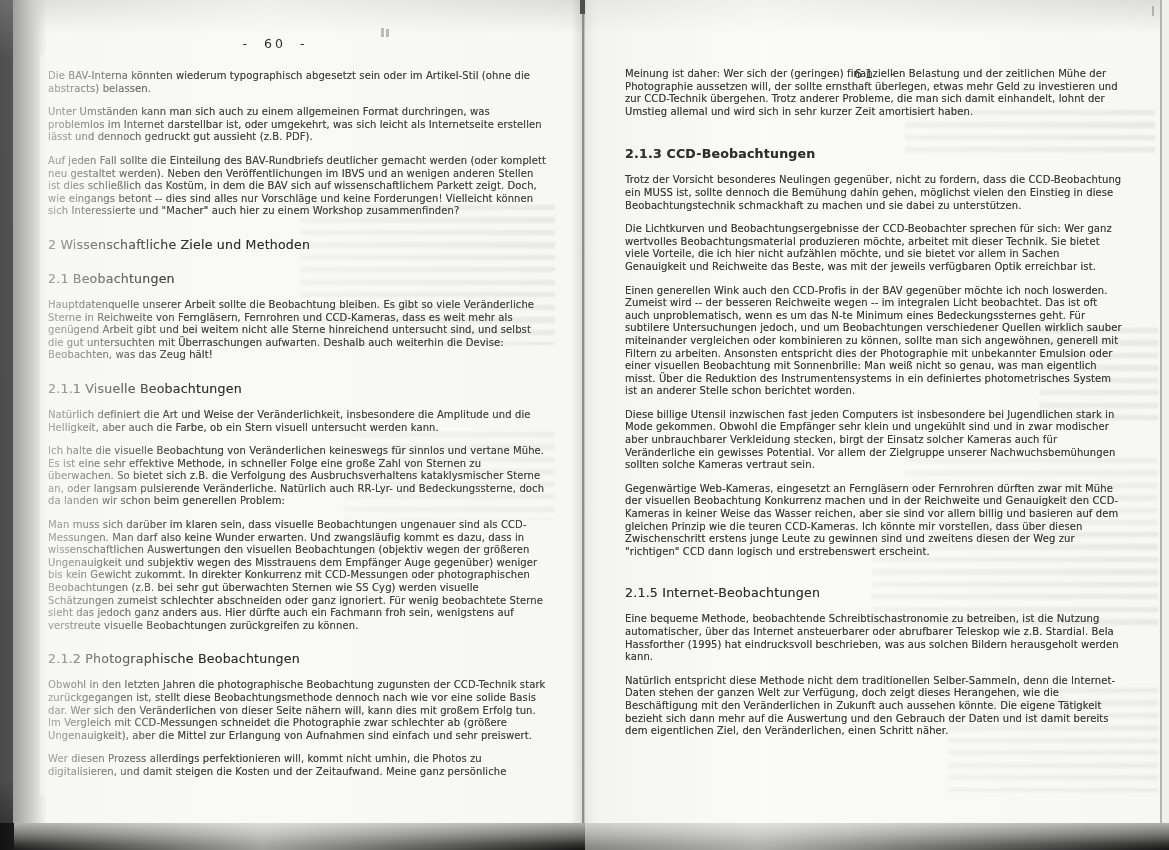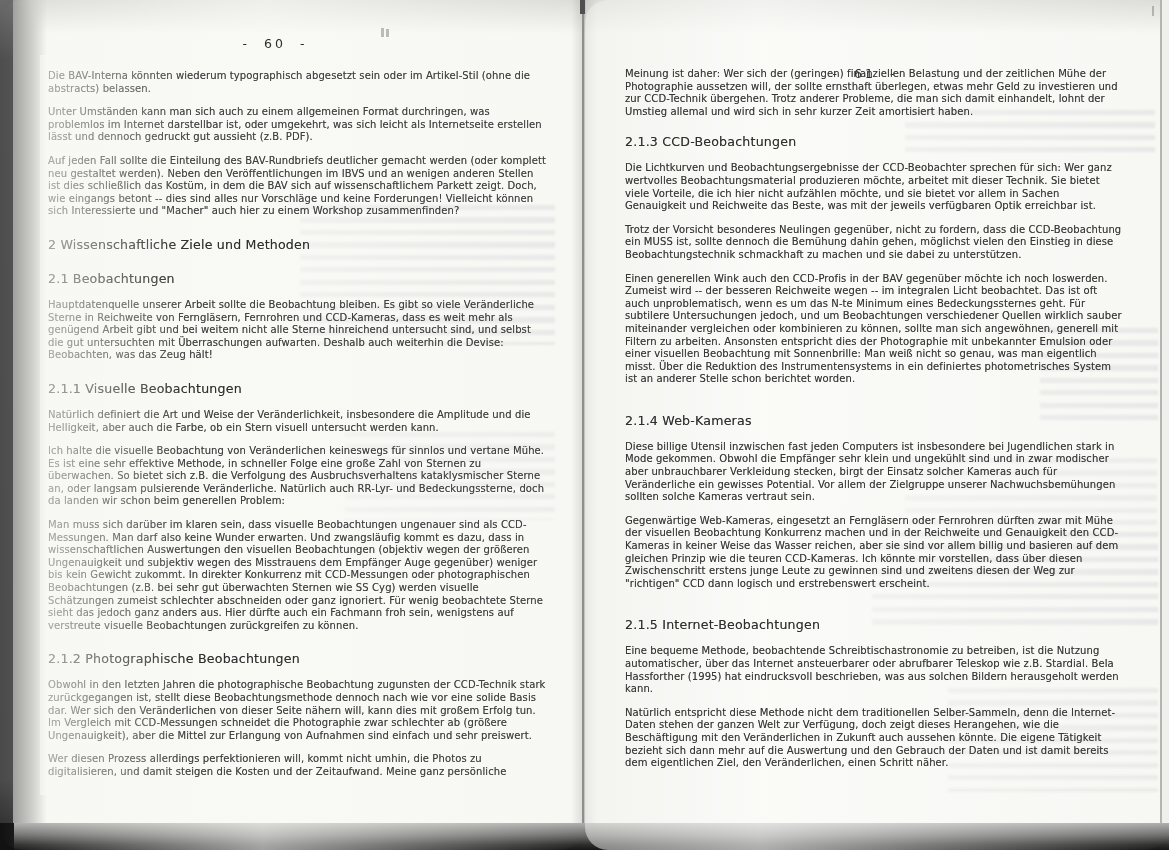--- a/index.html
+++ b/index.html
@@ -58,21 +58,21 @@
   }
   .ghost{
     position:absolute;
     background:repeating-linear-gradient(180deg,
       rgba(98,106,122,0.10) 0px, rgba(98,106,122,0.10) 5px,
       rgba(0,0,0,0) 5px, rgba(0,0,0,0) 12.5px);
     filter:blur(1.3px);
     pointer-events:none;z-index:1;
   }
   
-  .page{position:absolute;top:0;height:850px;z-index:2;border-radius:23px;}
+  .page{position:absolute;top:0;height:850px;z-index:2;}
   .page-left{left:0;width:584px;
     background:linear-gradient(90deg,rgba(226,226,223,0.0) 0,rgba(250,250,247,0.6) 45%,rgba(238,238,235,0.0) 100%);}
   .page-right{left:585px;width:584px;
     background:linear-gradient(90deg,rgba(240,240,237,0.5) 0,rgba(252,252,250,0.65) 30%,rgba(244,244,241,0.0) 100%);}
   .page-number{
     font-size:12.5px;color:#2e2e2e;text-align:center;
     letter-spacing:3px;word-spacing:7px;
   }
   .page-left .page-number{margin:36px 0 0 0;width:490px;padding-left:30px;box-sizing:content-box;}
   .page-right .page-number{margin:66px 0 0 0;width:510px;padding-left:25px;box-sizing:content-box;}
@@ -86,21 +86,21 @@
     text-shadow:0 0 0.5px rgba(56,56,56,0.55);
   }
   .page-left .content p{color:#414141;}
   .content .hd{
     margin:19px 0 13px 0;
     font-size:12.6px;line-height:15px;font-weight:400;color:#2f2f2f;
     letter-spacing:0.2px;
     text-shadow:0 0 0.5px rgba(47,47,47,0.5);
   }
   .page-right .content .hd{margin-top:27px;}
-  .page-right .content .hd.first{margin-top:16px;}
+  .page-right .content .hd.first{margin-top:28px;font-weight:bold;}
 </style>
 </head>
 <body>
 
 <div class="scan">
 
   <div class="ghost" style="left:300px;top:205px;width:255px;height:140px;"></div>
   <div class="ghost" style="left:345px;top:432px;width:210px;height:88px;opacity:.7;"></div>
   <div class="ghost" style="left:905px;top:110px;width:250px;height:42px;"></div>
   <div class="ghost" style="left:1040px;top:328px;width:118px;height:92px;"></div>
@@ -125,24 +125,23 @@
       <p>Obwohl in den letzten Jahren die photographische Beobachtung zugunsten der CCD-Technik stark zurückgegangen ist, stellt diese Beobachtungsmethode dennoch nach wie vor eine solide Basis dar. Wer sich den Veränderlichen von dieser Seite nähern will, kann dies mit großem Erfolg tun. Im Vergleich mit CCD-Messungen schneidet die Photographie zwar schlechter ab (größere Ungenauigkeit), aber die Mittel zur Erlangung von Aufnahmen sind einfach und sehr preiswert.</p>
       <p>Wer diesen Prozess allerdings perfektionieren will, kommt nicht umhin, die Photos zu digitalisieren, und damit steigen die Kosten und der Zeitaufwand. Meine ganz persönliche</p>
     </div>
   </div>
 
   <div class="page page-right">
     <div class="page-number">- 61 -</div>
     <div class="content">
       <p>Meinung ist daher: Wer sich der (geringen) finanziellen Belastung und der zeitlichen Mühe der Photographie aussetzen will, der sollte ernsthaft überlegen, etwas mehr Geld zu investieren und zur CCD-Technik übergehen. Trotz anderer Probleme, die man sich damit einhandelt, lohnt der Umstieg allemal und wird sich in sehr kurzer Zeit amortisiert haben.</p>
       <div class="hd first">2.1.3 CCD-Beobachtungen</div>
+      <p>Trotz der Vorsicht besonderes Neulingen gegenüber, nicht zu fordern, dass die CCD-Beobachtung ein MUSS ist, sollte dennoch die Bemühung dahin gehen, möglichst vielen den Einstieg in diese Beobachtungstechnik schmackhaft zu machen und sie dabei zu unterstützen.</p>
       <p>Die Lichtkurven und Beobachtungsergebnisse der CCD-Beobachter sprechen für sich: Wer ganz wertvolles Beobachtungsmaterial produzieren möchte, arbeitet mit dieser Technik. Sie bietet viele Vorteile, die ich hier nicht aufzählen möchte, und sie bietet vor allem in Sachen Genauigkeit und Reichweite das Beste, was mit der jeweils verfügbaren Optik erreichbar ist.</p>
-      <p>Trotz der Vorsicht besonderes Neulingen gegenüber, nicht zu fordern, dass die CCD-Beobachtung ein MUSS ist, sollte dennoch die Bemühung dahin gehen, möglichst vielen den Einstieg in diese Beobachtungstechnik schmackhaft zu machen und sie dabei zu unterstützen.</p>
       <p>Einen generellen Wink auch den CCD-Profis in der BAV gegenüber möchte ich noch loswerden. Zumeist wird -- der besseren Reichweite wegen -- im integralen Licht beobachtet. Das ist oft auch unproblematisch, wenn es um das N-te Minimum eines Bedeckungssternes geht. Für subtilere Untersuchungen jedoch, und um Beobachtungen verschiedener Quellen wirklich sauber miteinander vergleichen oder kombinieren zu können, sollte man sich angewöhnen, generell mit Filtern zu arbeiten. Ansonsten entspricht dies der Photographie mit unbekannter Emulsion oder einer visuellen Beobachtung mit Sonnenbrille: Man weiß nicht so genau, was man eigentlich misst. Über die Reduktion des Instrumentensystems in ein definiertes photometrisches System ist an anderer Stelle schon berichtet worden.</p>
-      <div class="hd">2.1.4 Web-Kameras</div>
       <p>Diese billige Utensil inzwischen fast jeden Computers ist insbesondere bei Jugendlichen stark in Mode gekommen. Obwohl die Empfänger sehr klein und ungekühlt sind und in zwar modischer aber unbrauchbarer Verkleidung stecken, birgt der Einsatz solcher Kameras auch für Veränderliche ein gewisses Potential. Vor allem der Zielgruppe unserer Nachwuchsbemühungen sollten solche Kameras vertraut sein.</p>
       <p>Gegenwärtige Web-Kameras, eingesetzt an Ferngläsern oder Fernrohren dürften zwar mit Mühe der visuellen Beobachtung Konkurrenz machen und in der Reichweite und Genauigkeit den CCD-Kameras in keiner Weise das Wasser reichen, aber sie sind vor allem billig und basieren auf dem gleichen Prinzip wie die teuren CCD-Kameras. Ich könnte mir vorstellen, dass über diesen Zwischenschritt erstens junge Leute zu gewinnen sind und zweitens diesen der Weg zur "richtigen" CCD dann logisch und erstrebenswert erscheint.</p>
       <div class="hd">2.1.5 Internet-Beobachtungen</div>
       <p>Eine bequeme Methode, beobachtende Schreibtischastronomie zu betreiben, ist die Nutzung automatischer, über das Internet ansteuerbarer oder abrufbarer Teleskop wie z.B. Stardial. Bela Hassforther (1995) hat eindrucksvoll beschrieben, was aus solchen Bildern herausgeholt werden kann.</p>
       <p>Natürlich entspricht diese Methode nicht dem traditionellen Selber-Sammeln, denn die Internet-Daten stehen der ganzen Welt zur Verfügung, doch zeigt dieses Herangehen, wie die Beschäftigung mit den Veränderlichen in Zukunft auch aussehen könnte. Die eigene Tätigkeit bezieht sich dann mehr auf die Auswertung und den Gebrauch der Daten und ist damit bereits dem eigentlichen Ziel, den Veränderlichen, einen Schritt näher.</p>
     </div>
   </div>
 
   <div class="fade-left"></div>
   <div class="edge-top-shade"></div>

